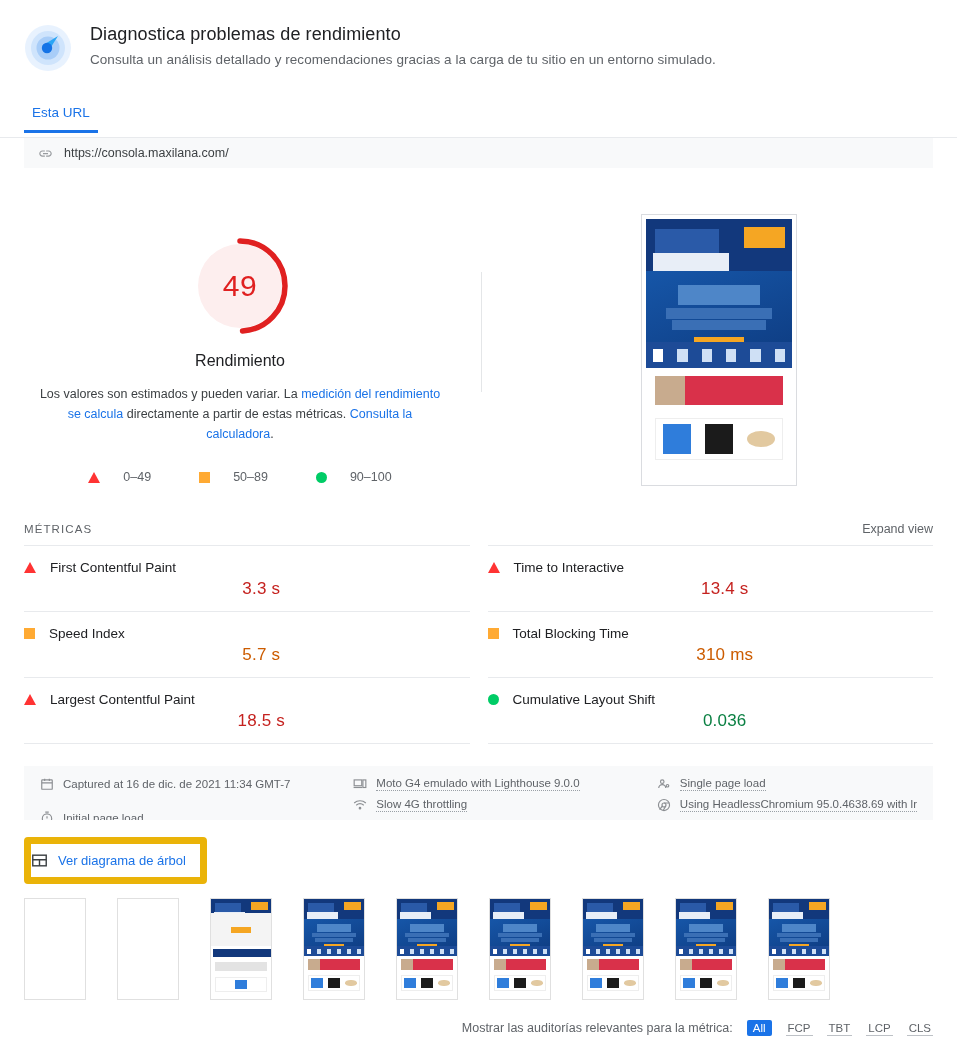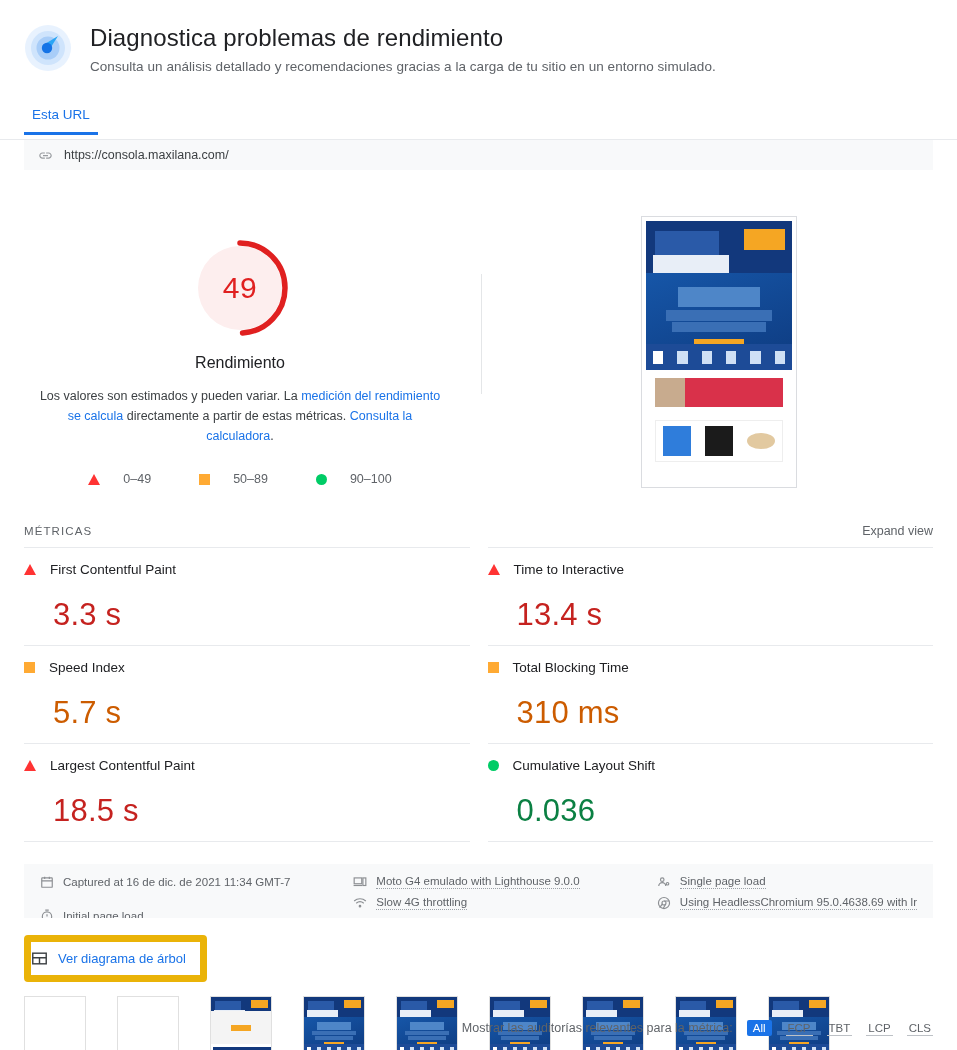--- a/index.html
+++ b/index.html
@@ -9,21 +9,21 @@
     font-family: "Liberation Sans", sans-serif;
     color: #202124;
     overflow: hidden;
   }
   .page { position: relative; width: 957px; height: 1050px; }
 
   
   .header { display: flex; align-items: flex-start; padding: 20px 24px 0 24px; }
   .lh-logo { width: 48px; height: 48px; flex: 0 0 48px; margin-right: 18px; margin-top: 4px; }
   .head-text { padding-top: 4px; }
-  .head-title { font-size: 24px; font-weight: 400; color: #202124; letter-spacing: .1px; }
+  .head-title { font-size: 18px; font-weight: 400; color: #202124; letter-spacing: .1px; }
   .head-sub { font-size: 13.5px; color: #5f6368; margin-top: 7px; letter-spacing: .05px; }
 
   
   .tabbar { margin-top: 30px; padding: 0 24px; border-bottom: 1px solid #e8eaed; height: 36px; }
   .tab { display: inline-block; font-size: 13.5px; color: #1a73e8; padding: 0 8px 10px 8px;
          border-bottom: 3px solid #1a73e8; position: relative; top: 1px; }
 
   
   .urlbar { margin: 0 24px; background: #f8f9fa; height: 30px; display: flex; align-items: center;
             padding: 0 14px; }
@@ -56,21 +56,21 @@
   .metrics-head { display: flex; justify-content: space-between; align-items: center; margin-top: 20px; }
   .metrics-title { font-size: 11.5px; letter-spacing: 1.1px; color: #5f6368; }
   .expand { font-size: 12.5px; color: #5f6368; }
   .mgrid { display: flex; gap: 18px; margin-top: 9px; }
   .mcol { flex: 1 1 0; }
   .mrow { border-top: 1px solid #e8eaed; padding: 14px 0 12px 0; }
   .mrow:last-child { border-bottom: 1px solid #e8eaed; }
   .mrow-head { display: flex; align-items: center; }
   .mrow-head .sw { margin-right: 14px; }
   .mname { font-size: 13.5px; color: #202124; }
-  .mval { font-size: 31px; margin-top: 20px; margin-left: 29px; letter-spacing: .2px; }
+  .mval { font-size: 17px; margin-top: 4px; margin-left: 29px; letter-spacing: .2px; text-align: center; }
   .mval.red { color: #c5221f; }
   .mval.orange { color: #cc5c00; }
   .mval.green { color: #0b8043; }
 
   
   .sw { display: inline-block; }
   .sw.tri { width: 0; height: 0; border-left: 6.5px solid transparent; border-right: 6.5px solid transparent;
             border-bottom: 11px solid #f33; }
   .sw.sq { width: 11px; height: 11px; background: #fa3; }
   .sw.ci { width: 11px; height: 11px; border-radius: 50%; background: #0c6; }

